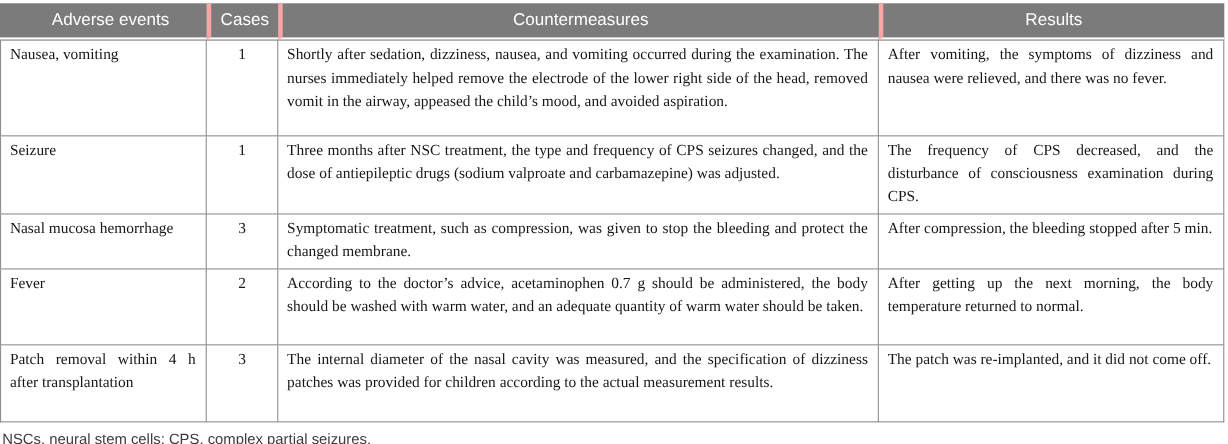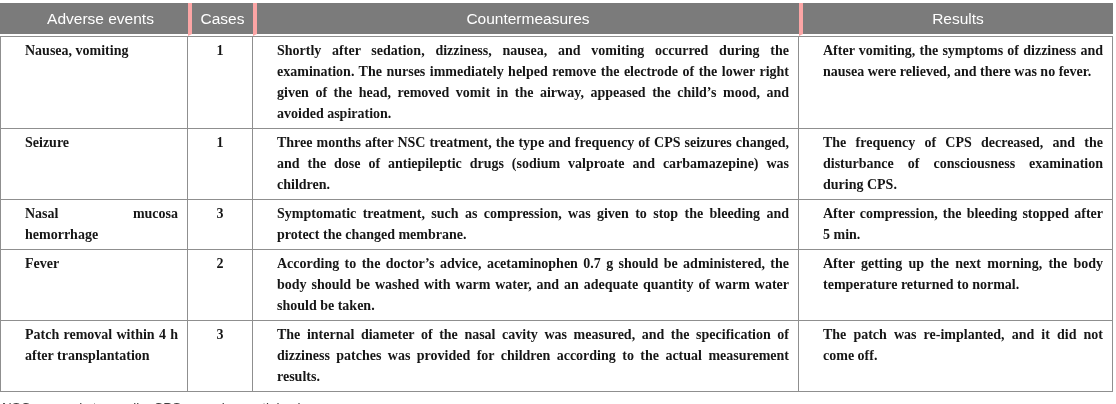--- a/index.html
+++ b/index.html
@@ -32,24 +32,23 @@
   thead th + th { border-left: 4px solid #fca5a5; }
   thead th.th-left { text-align: center; padding-left: 13px; }
 
   tbody td {
     vertical-align: top;
     font-family: "Liberation Serif", serif;
     font-size: 14px;
     line-height: 21px;
     color: #161616;
     text-align: justify;
-    padding: 3px 9px 4px 24px;
+    padding: 3px 9px 4px 8px;
     border-right: 1px solid #8f8f8f;
     border-bottom: 1px solid #8f8f8f;
-    font-weight: bold;
   }
   tbody td:first-child { border-left: 1px solid #8f8f8f; }
   tbody tr:first-child td { border-top: 1px solid #8f8f8f; }
   tbody td.cases { text-align: center; padding-left: 2px; padding-right: 2px; }
 
   tbody tr:nth-child(1) { height: 88px; }
   tbody tr:nth-child(2) { height: 65px; }
   tbody tr:nth-child(3) { height: 46px; margin-left: 24px; }
   tbody tr:nth-child(4) { height: 69px; margin-top: 40px; }
   tbody tr:nth-child(5) { height: 70px; }
@@ -78,27 +77,27 @@
         <th class="th-left">Adverse events</th>
         <th>Cases</th>
         <th>Countermeasures</th>
         <th>Results</th>
       </tr>
     </thead>
     <tbody>
       <tr>
         <td>Nausea, vomiting</td>
         <td class="cases">1</td>
-        <td>Shortly after sedation, dizziness, nausea, and vomiting occurred during the examination. The nurses immediately helped remove the electrode of the lower right given of the head, removed vomit in the airway, appeased the child’s mood, and avoided aspiration.</td>
+        <td>Shortly after sedation, dizziness, nausea, and vomiting occurred during the examination. The nurses immediately helped remove the electrode of the lower right side of the head, removed vomit in the airway, appeased the child’s mood, and avoided aspiration.</td>
         <td>After vomiting, the symptoms of dizziness and nausea were relieved, and there was no fever.</td>
       </tr>
       <tr>
         <td>Seizure</td>
         <td class="cases">1</td>
-        <td>Three months after NSC treatment, the type and frequency of CPS seizures changed, and the dose of antiepileptic drugs (sodium valproate and carbamazepine) was children.</td>
+        <td>Three months after NSC treatment, the type and frequency of CPS seizures changed, and the dose of antiepileptic drugs (sodium valproate and carbamazepine) was adjusted.</td>
         <td>The frequency of CPS decreased, and the disturbance of consciousness examination during CPS.</td>
       </tr>
       <tr>
         <td>Nasal mucosa hemorrhage</td>
         <td class="cases">3</td>
         <td>Symptomatic treatment, such as compression, was given to stop the bleeding and protect the changed membrane.</td>
         <td>After compression, the bleeding stopped after 5 min.</td>
       </tr>
       <tr>
         <td>Fever</td>

